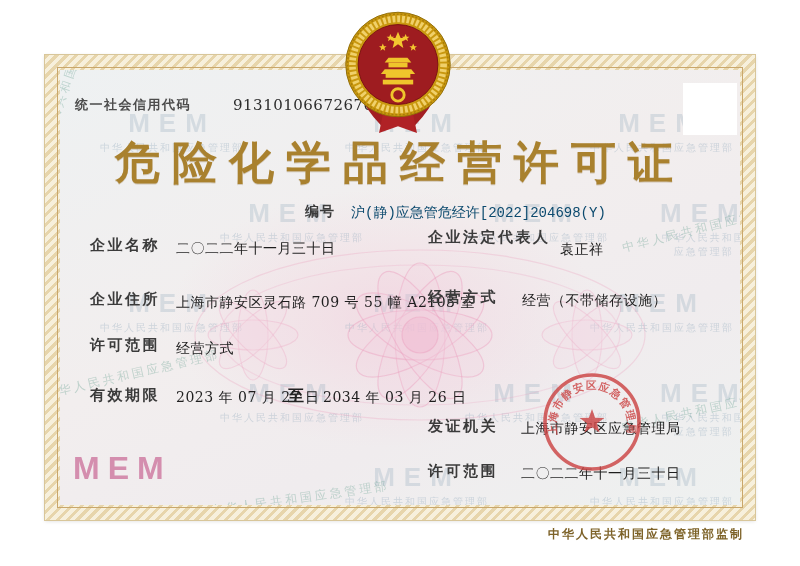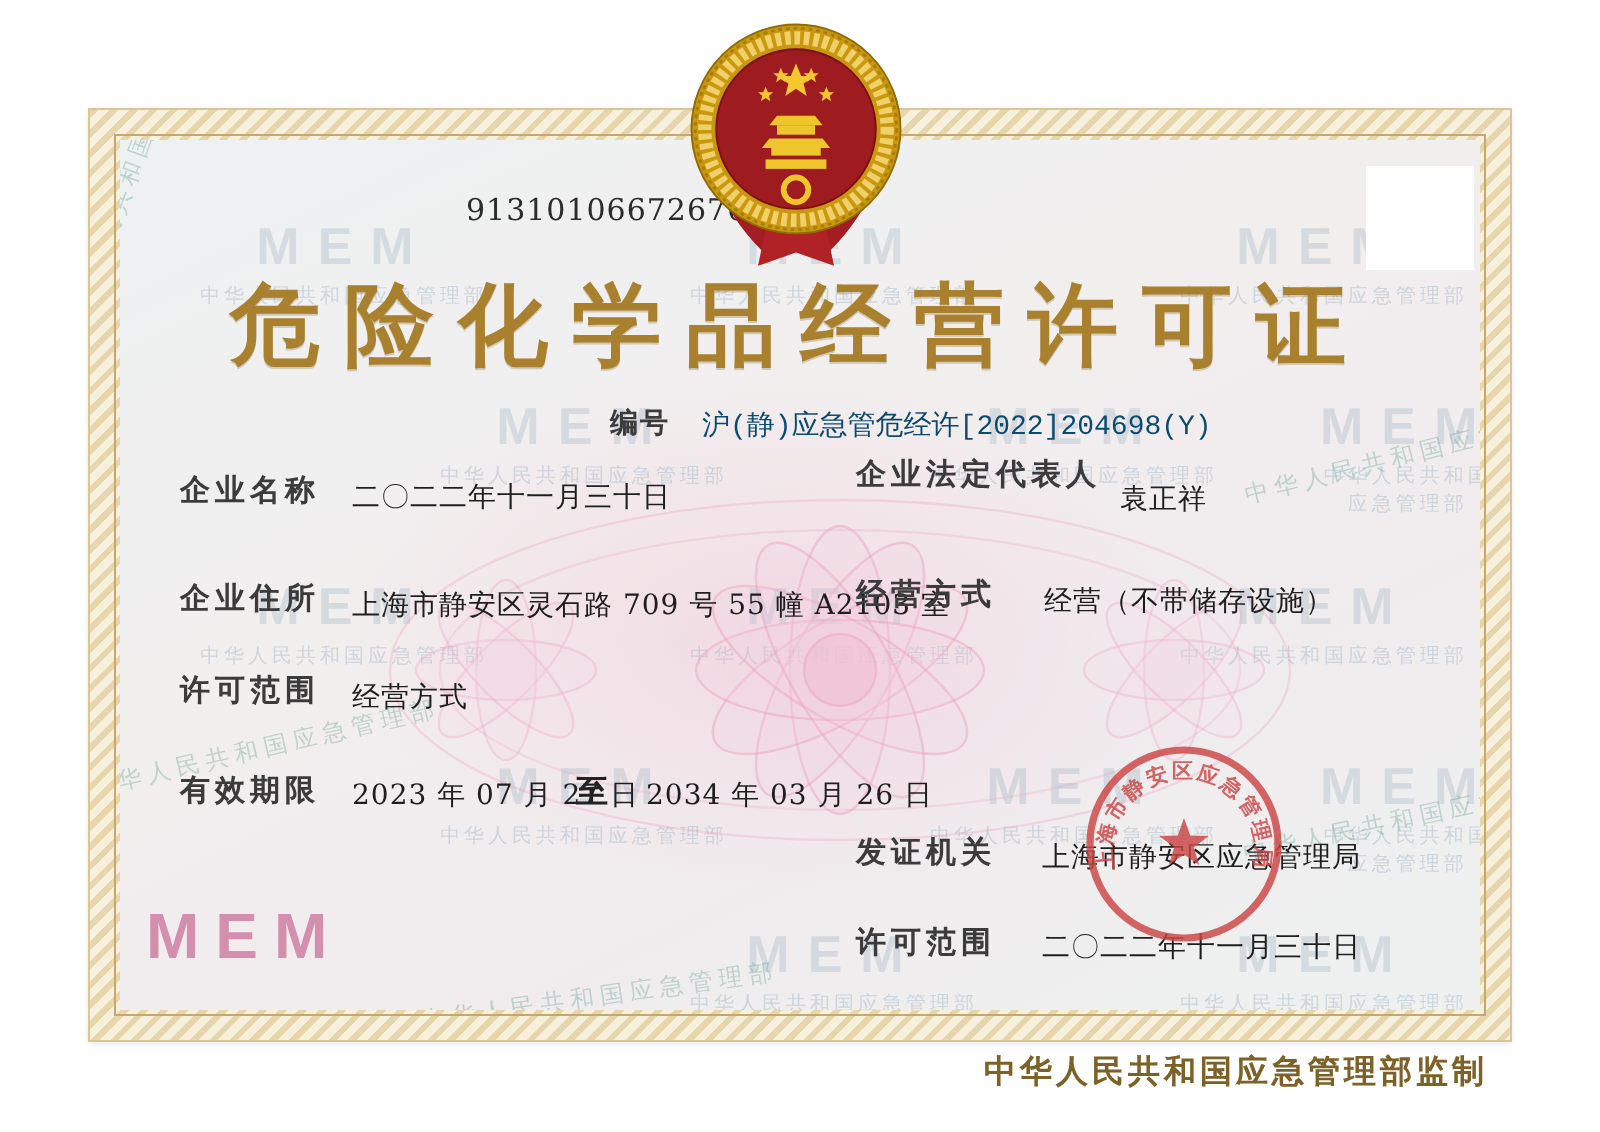--- a/index.html
+++ b/index.html
@@ -53,21 +53,21 @@
     font-size: 32px; font-weight: bold; letter-spacing: 8px;
     color: #d184a8; opacity: 0.9;
   }
 
   .redacted { position: absolute; left: 683px; top: 83px; width: 54px; height: 52px; background: #ffffff; }
 
   .seal { position: absolute; left: 534px; top: 364px; opacity: 0.82; }
 
   .footer-text {
     position: absolute; top: 526px; right: 56px;
-    font-size: 16px; font-weight: bold; color: #7d6228; letter-spacing: 2px;
+    font-size: 12px; font-weight: bold; color: #7d6228; letter-spacing: 2px;
   }
 
   .emblem { position: absolute; left: 341px; top: 9px; }
 </style>
 </head>
 <body>
 
 <div class="canvas">
 
   <div class="cert">
@@ -162,20 +162,21 @@
             <ellipse cx="402" cy="95" rx="15" ry="45" transform="rotate(90 402 95)"></ellipse>
             <ellipse cx="402" cy="95" rx="15" ry="45" transform="rotate(135 402 95)"></ellipse>
           </g>
         </g>
       </svg>
     </div>
   </div>
 
   <div class="content">
 
+    <div class="abs credit-label" style="left:75px; top:96px">统一社会信用代码</div>
     <div class="abs credit-value" style="left:233px; top:96px">91310106672676513E</div>
 
     <div class="abs title">危险化学品经营许可证</div>
 
     <div class="abs num-label" style="left:305px; top:203px">编号</div>
     <div class="abs num-value" style="left:351px; top:204px">沪(静)应急管危经许[2022]204698(Y)</div>
 
     <div class="abs label" style="left:90px;  top:236px">企业名称</div>
     <div class="abs value" style="left:176px; top:240px">二〇二二年十一月三十日</div>
     <div class="abs label" style="left:428px; top:228px">企业法定代表人</div>

